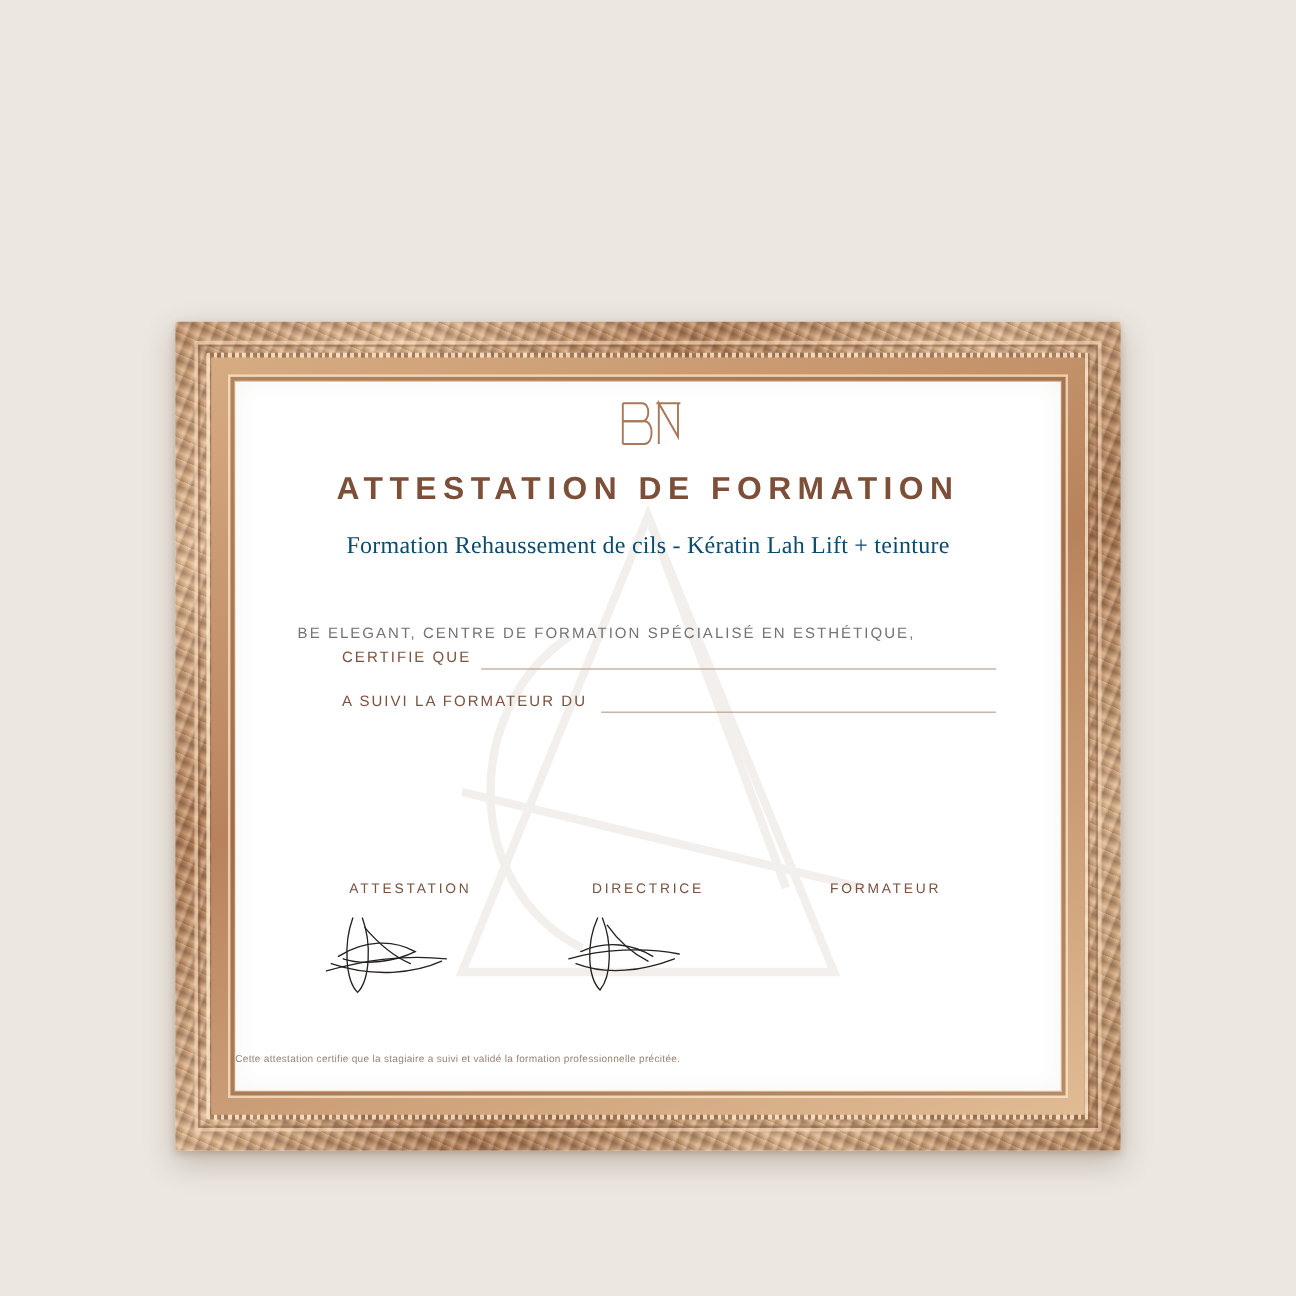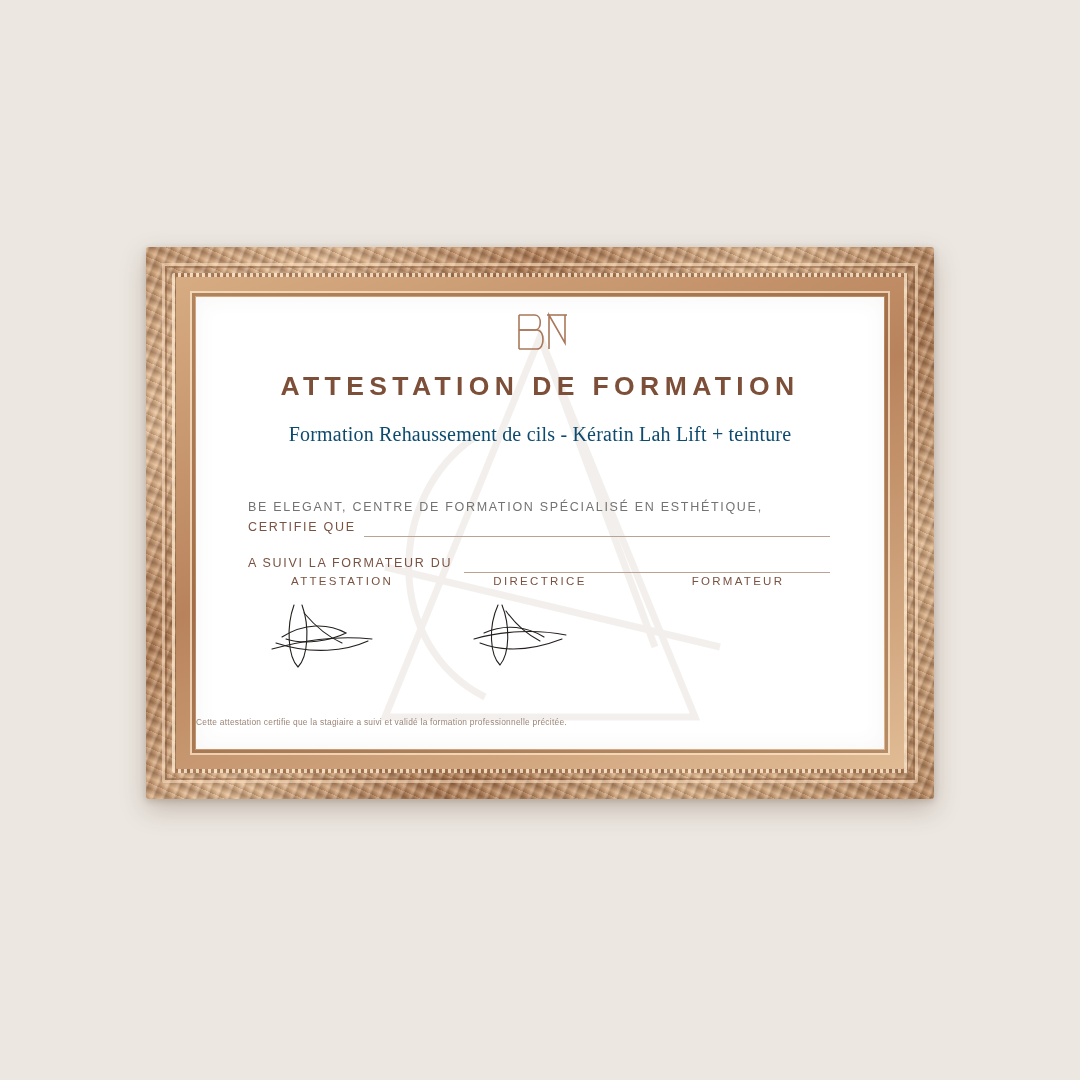--- a/index.html
+++ b/index.html
@@ -17,23 +17,23 @@
   .stage {
     position: relative;
     width: 1080px;
     height: 1080px;
   }
 
   
   .frame {
     position: absolute;
     left: 146px;
-    top: 247px;
+    top: 268px;
     width: 788px;
-    height: 552px;
+    height: 691px;
     box-sizing: border-box;
     border-radius: 3px;
     background:
       repeating-linear-gradient(112deg,
         rgba(255,255,255,0.16) 0px,
         rgba(255,255,255,0.16) 2px,
         rgba(0,0,0,0.13) 4px,
         rgba(0,0,0,0.05) 7px,
         rgba(255,255,255,0.10) 10px),
       repeating-linear-gradient(24deg,
@@ -157,20 +157,21 @@
     left: 52px;
     right: 52px;
   }
   .line-row {
     display: flex;
     align-items: flex-end;
     color: #7a5241;
     font-size: 12.5px;
     letter-spacing: 1.7px;
     line-height: 20px;
+    margin-left: 37px;
   }
   .line-row .lead {
     white-space: nowrap;
   }
   .rule {
     flex: 1 1 auto;
     border-bottom: 1px solid #b9a394;
     height: 13px;
     margin-left: 8px;
     margin-right: 2px;

